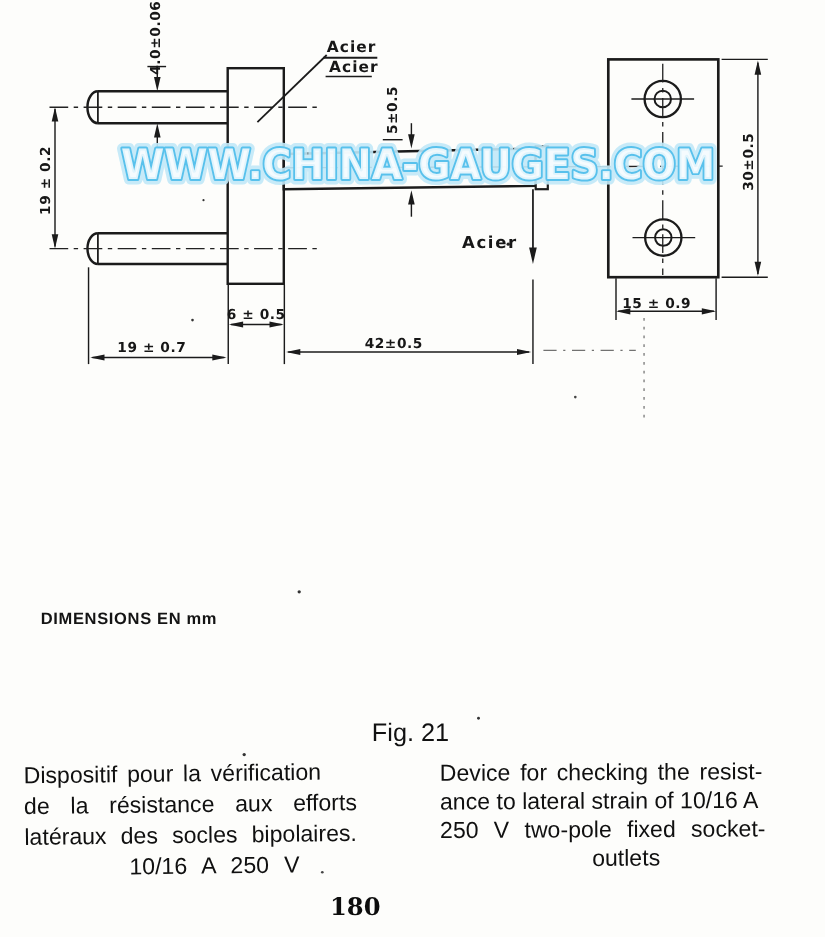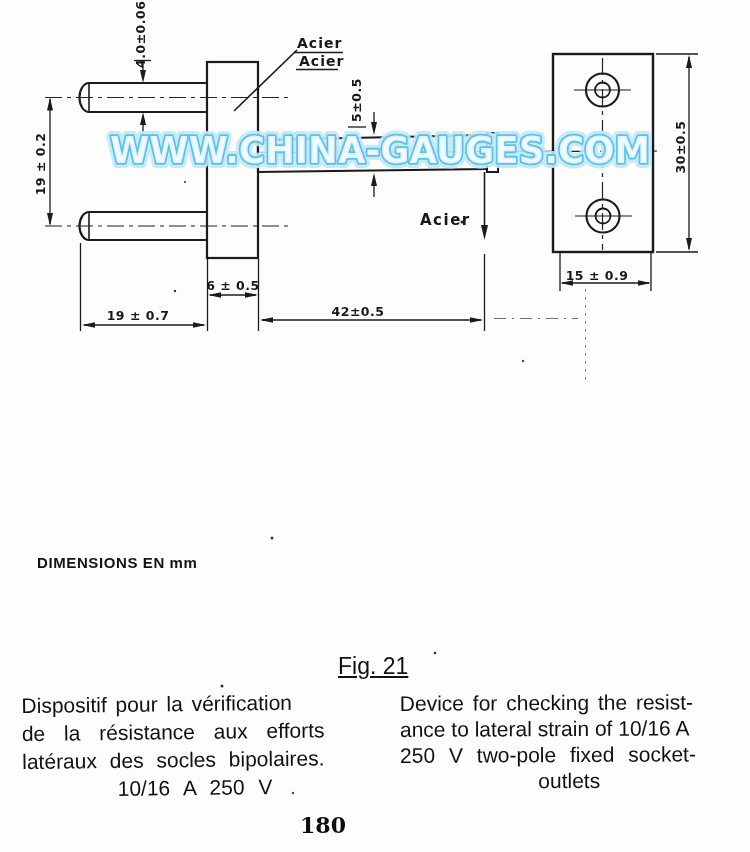--- a/index.html
+++ b/index.html
@@ -10,26 +10,26 @@
   .page svg.drawing{position:absolute;left:0;top:0;}
   .lbl{position:absolute;white-space:nowrap;}
   .dim-label{
     position:absolute;font:700 12.5px "DejaVu Sans",sans-serif;color:#171717;
     text-align:center;letter-spacing:.5px;height:16px;line-height:16px;
   }
   .rot{transform:rotate(-90deg);}
   .material-label{font:700 14px "DejaVu Sans",sans-serif;letter-spacing:1px;}
   .force-label{font:700 15px "DejaVu Sans",sans-serif;letter-spacing:1.5px;}
   .dims-note{font:700 15px "Liberation Sans",sans-serif;letter-spacing:.6px;color:#141414;}
-  .fig-label{font:400 23px "Liberation Sans",sans-serif;color:#111;text-decoration:underline;}
+  .fig-label{font:400 23px "Liberation Sans",sans-serif;color:#111;}
   .caption{position:absolute;font:400 21px "Liberation Sans",sans-serif;color:#101010;}
   .cap-line{height:28px;line-height:28px;white-space:nowrap;}
   .caption-en .cap-line{height:26px;line-height:26px;}
   .center{text-align:center;}
-  .page-number{font:700 22px "DejaVu Serif",serif;color:#0d0d0d;text-align:right;}
+  .page-number{font:700 22px "DejaVu Serif",serif;color:#0d0d0d;text-align:left;}
 </style>
 </head>
 <body>
 
 <div class="page">
 
   <svg class="drawing" width="750" height="852" viewBox="0 0 750 852">
 
     <g stroke="#1b1b1b" fill="#fdfdfb" stroke-width="2.2">
 

